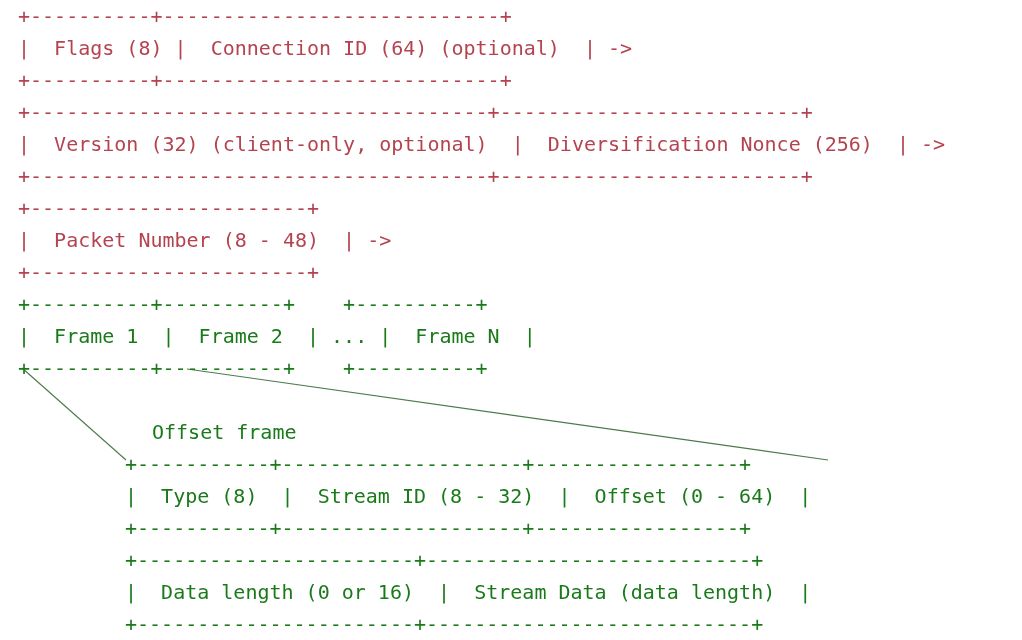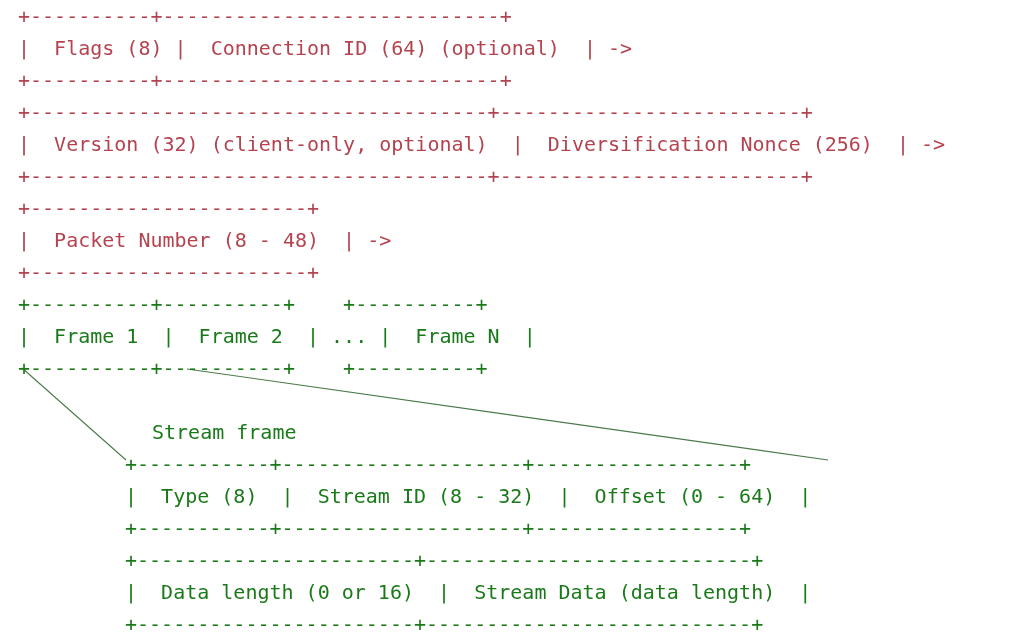--- a/index.html
+++ b/index.html
@@ -70,21 +70,21 @@
 +--------------------------------------+-------------------------+</pre>
 
     <pre class="block c-red" style="top: 192px; left: 18px; color: rgb(180, 67, 79);">+-----------------------+
 |  Packet Number (8 - 48)  | -&gt;
 +-----------------------+</pre>
 
     <pre class="block c-green" style="top: 288px; left: 18px; color: rgb(26, 122, 26);">+----------+----------+    +----------+
 |  Frame 1  |  Frame 2  | ... |  Frame N  |
 +----------+----------+    +----------+</pre>
 
-    <pre class="block c-green" style="top: 416px; left: 152px; color: rgb(26, 122, 26);">Stream frame</pre>
+    <pre class="block c-green" style="top: 416px; left: 152px; color: rgb(26, 122, 26);">Offset frame</pre>
 
     <pre class="block c-green" style="top: 448px; left: 125px; color: rgb(26, 122, 26);">+-----------+--------------------+-----------------+
 |  Type (8)  |  Stream ID (8 - 32)  |  Offset (0 - 64)  |
 +-----------+--------------------+-----------------+</pre>
 
     <pre class="block c-green" style="top: 544px; left: 125px; color: rgb(26, 122, 26);">+-----------------------+---------------------------+
 |  Data length (0 or 16)  |  Stream Data (data length)  |
 +-----------------------+---------------------------+</pre>
 
   </div>

